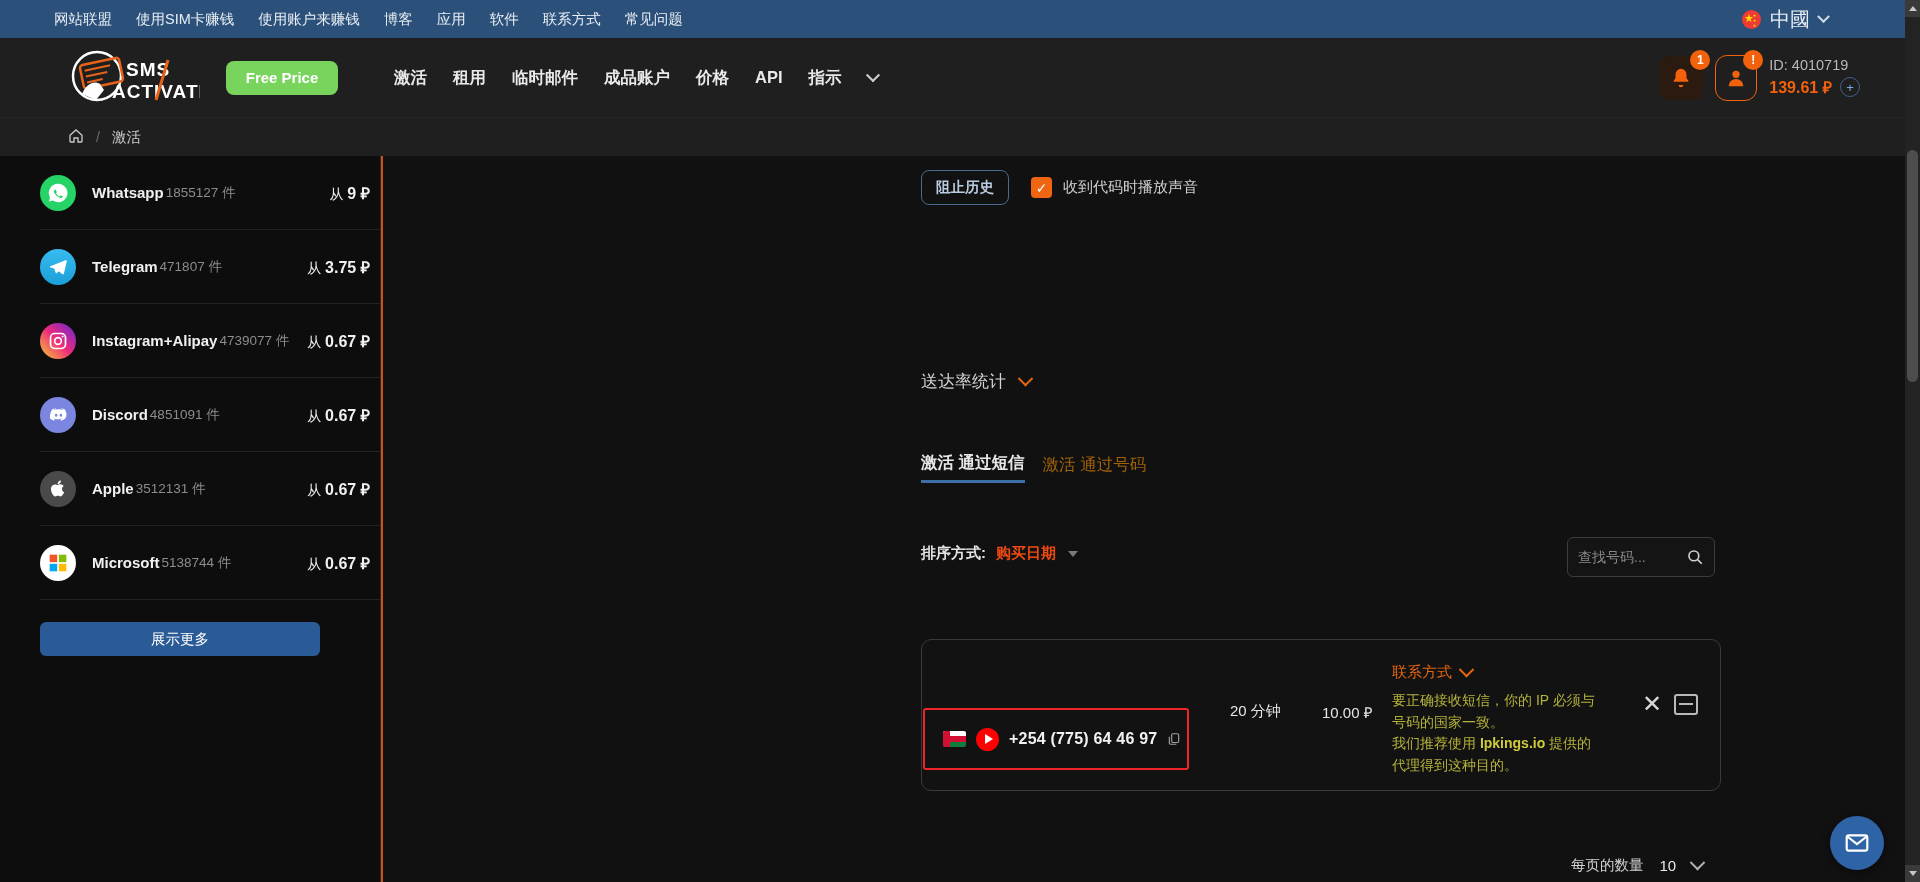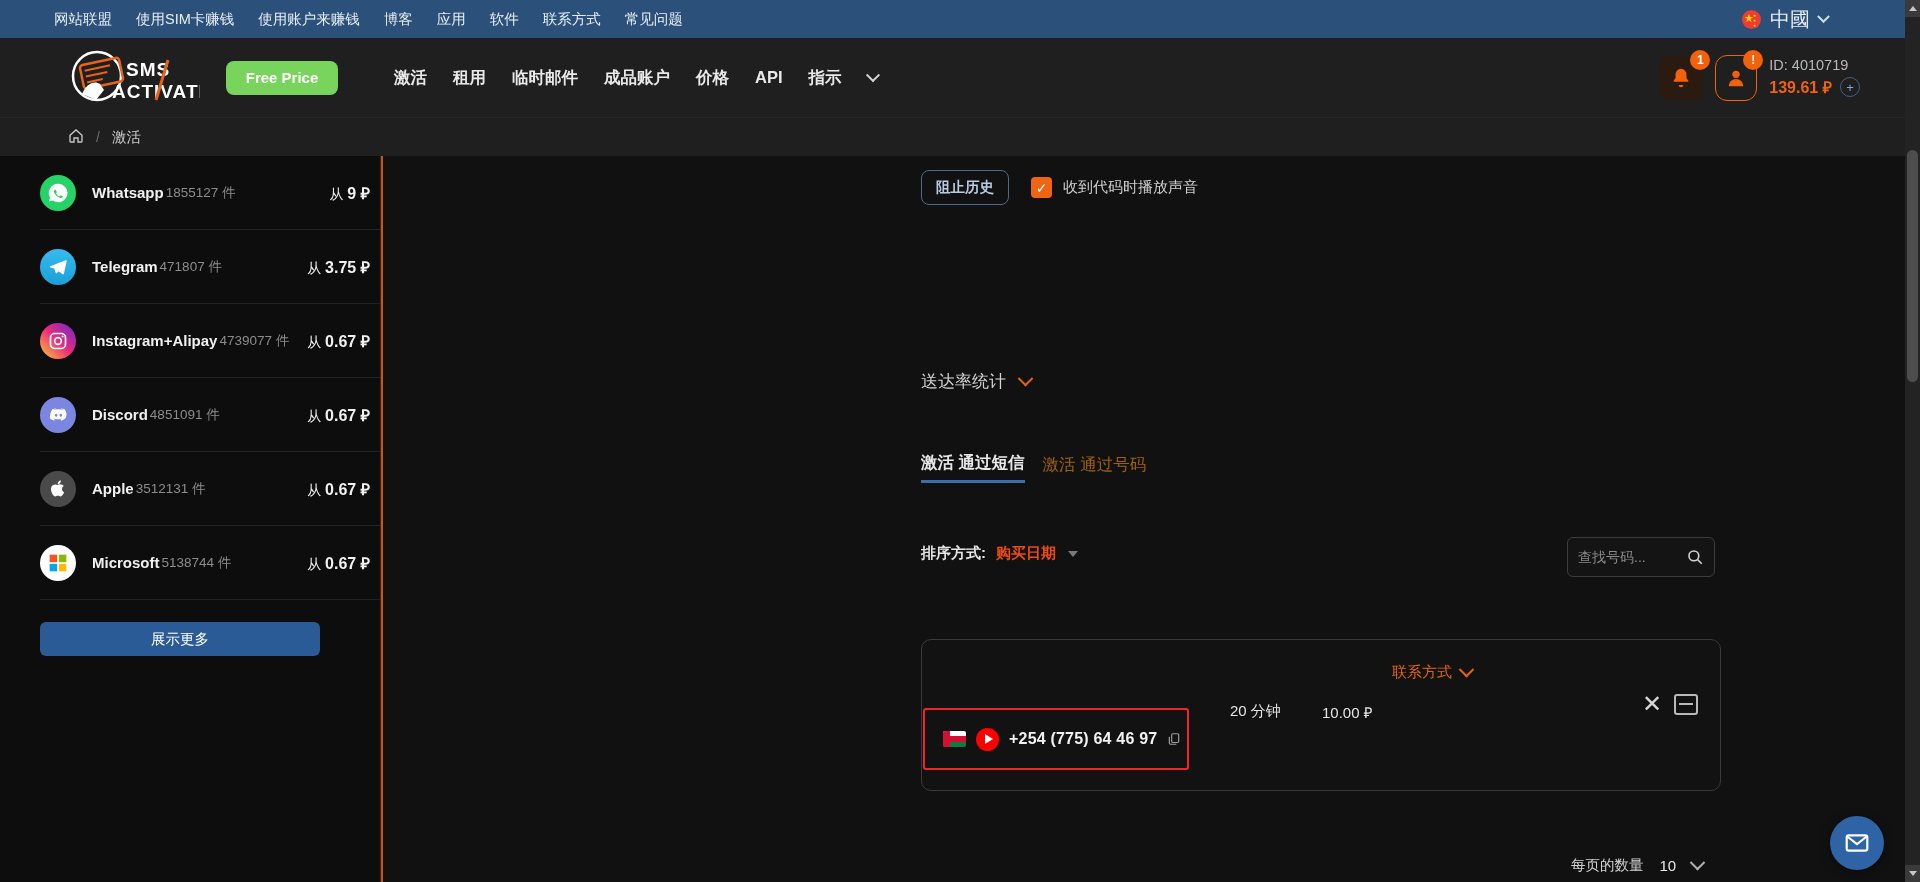--- a/index.html
+++ b/index.html
@@ -437,20 +437,26 @@
           </div>
 
           <span class="minutes">20 分钟</span>
           <span class="price">10.00 ₽</span>
 
           <div class="status-col">
             <div class="status-head">
               <span class="status-txt">联系方式</span>
               <span class="chev-orange"></span>
             </div>
+            <div class="status-desc">
+              <span>要正确接收短信，你的 IP 必须与</span><br>
+              <span>号码的国家一致。</span><br>
+              <span>我们推荐使用 </span><b>Ipkings.io</b><span> 提供的</span><br>
+              <span>代理得到这种目的。</span>
+            </div>
           </div>
 
           <div class="act-btns">
             <span class="btn-x">✕</span>
             <span class="btn-sms">
                 <span></span>
               </span>
           </div>
         </div>
 

